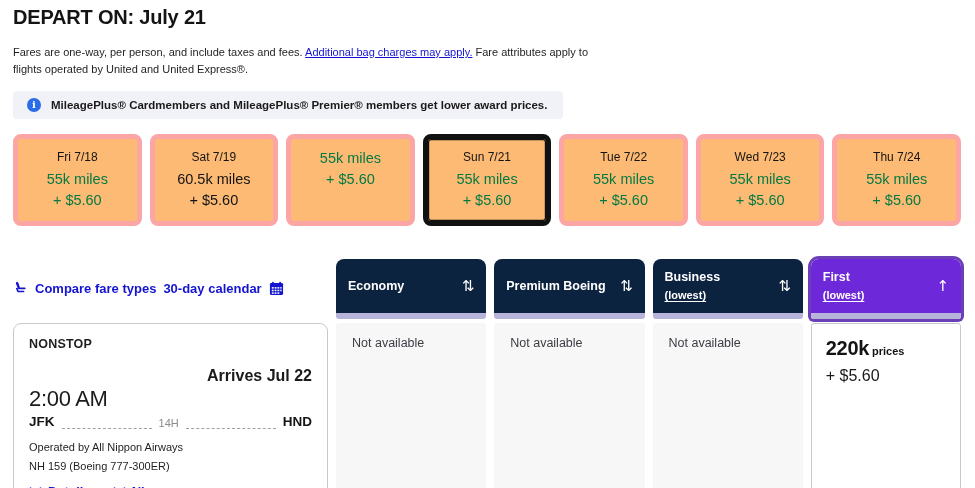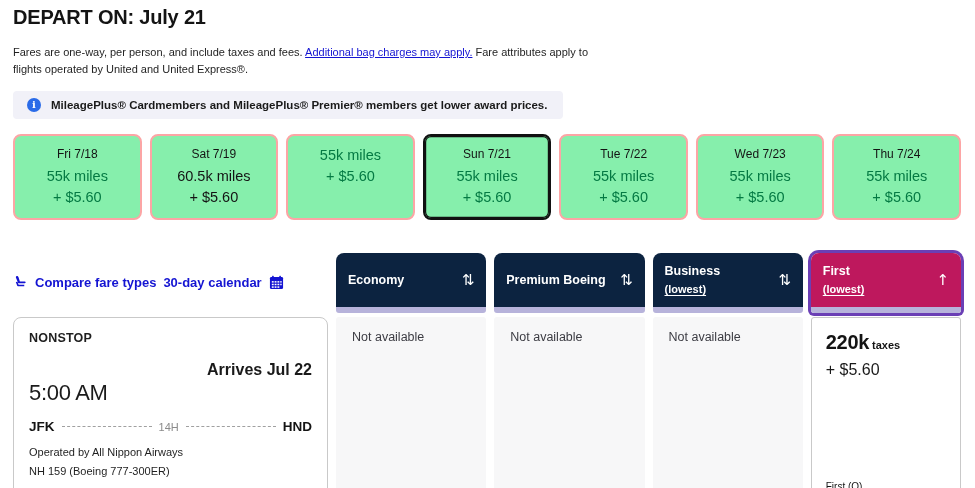--- a/index.html
+++ b/index.html
@@ -24,21 +24,21 @@
   }
   .info-icon {
     width:14px; height:14px; border-radius:50%; background:#2a6be8; color:#fff;
     font-size:10px; font-weight:700; line-height:14px; text-align:center; flex:0 0 auto;
     font-family:"DejaVu Serif",serif;
   }
 
   
   .date-strip { display:flex; gap:8px; width:948px; margin-bottom:33px; }
   .date-card {
-    flex:1 1 0; background:#86efac; border:2px solid #fca5a5; border-radius:8px;
+    flex:1 1 0; background:#fdba74; border:5px solid #fca5a5; border-radius:8px;
     text-align:center; padding:9px 0 10px; cursor:pointer;
   }
   .date-card .day { font-size:12px; color:#141414; margin-bottom:3px; line-height:1.5; }
   .date-card .miles, .date-card .fees { font-size:14.5px; font-weight:400; color:#047a43; line-height:1.45; }
   .date-card.standard .miles, .date-card.standard .fees { color:#141414; }
   .date-card.selected { border-color:#111; box-shadow:inset 0 0 0 1.2px #111; }
 
   
   .main-grid { display:grid; grid-template-columns:315px repeat(4,1fr); column-gap:8px; width:948px; }
 
@@ -51,21 +51,21 @@
   .col-header { border-radius:8px 8px 3px 3px; overflow:hidden; margin-bottom:4px; cursor:pointer; }
   .col-header-top {
     background:#0c2340; color:#fff; height:54px; padding:8px 12px;
     display:flex; justify-content:space-between; align-items:center;
   }
   .col-label { font-size:12.5px; font-weight:700; line-height:1.3; }
   .col-sublabel { font-size:11px; font-weight:700; text-decoration:underline; text-underline-offset:2px; }
   .sort-icon { font-family:"DejaVu Sans",sans-serif; font-size:15px; font-weight:400; }
   .col-strip { height:6px; background:#b7b3db; }
   .col.first .col-header { box-shadow:0 0 0 3px #6b3fb5; }
-  .col.first .col-header-top { background:#be185d; }
+  .col.first .col-header-top { background:#6d28d9; }
 
   .fare-cell {
     height:186px; background:#f7f7f8; border-radius:3px 3px 8px 8px;
     padding:13px 16px; font-size:12.5px; color:#3c3c43;
   }
   .fare-cell.first {
     background:#fff; border:1px solid #c9c9c9; cursor:pointer;
     display:flex; flex-direction:column; justify-content:space-between;
     padding:13px 14px 10px;
   }
@@ -76,21 +76,21 @@
 
   
   .flight-card {
     height:186px; border:1px solid #c9c9c9; border-radius:8px; background:#fff;
     padding:13px 15px 11px;
   }
   .nonstop { font-size:12.5px; font-weight:600; color:#1f1f1f; letter-spacing:0.2px; }
   .arrival-note { text-align:right; font-size:16px; font-weight:600; color:#1a1a1a; margin-top:16px; }
   .times-row { display:flex; justify-content:space-between; align-items:baseline; margin-top:1px; }
   .time { font-size:22px; font-weight:500; color:#1b1b1b; letter-spacing:-0.3px; }
-  .route-row { display:flex; align-items:center; gap:7px; margin-top:13px; }
+  .route-row { display:flex; align-items:flex-end; gap:7px; margin-top:2px; }
   .airport { font-size:13.5px; font-weight:700; color:#141414; }
   .dash-line { flex:1 1 0; border-top:1.5px dashed #a0a0a0; height:0; }
   .duration { font-size:11px; color:#8b8b8b; }
   .operated { font-size:11px; color:#1f1f1f; margin-top:12px; }
   .flight-no { font-size:11px; color:#1f1f1f; margin-top:7px; }
   .card-links { display:flex; gap:22px; margin-top:12px; }
   .card-link { display:inline-flex; align-items:center; gap:6px; color:#1414d2; font-size:13px; font-weight:700; cursor:pointer; }
   .chev { display:inline-block; }
 </style>
 </head>
@@ -226,21 +226,21 @@
           <span class="sort-icon">↑</span>
         </div>
         <div class="col-strip"></div>
       </div>
     </div>
 
     <div class="flight-card">
       <div class="nonstop">NONSTOP</div>
       <div class="arrival-note">Arrives Jul 22</div>
       <div class="times-row">
-        <span class="time">5:00 AM</span>
+        <span class="time">2:00 AM</span>
       </div>
       <div class="route-row">
         <span class="airport">JFK</span>
         <span class="dash-line"></span>
         <span class="duration">14H</span>
         <span class="dash-line"></span>
         <span class="airport">HND</span>
       </div>
       <div class="operated">Operated by All Nippon Airways</div>
       <div class="flight-no">NH 159 (Boeing 777-300ER)</div>
@@ -271,20 +271,20 @@
     <div class="fare-cell">
       <span>Not available</span>
     </div>
 
     <div class="fare-cell">
       <span>Not available</span>
     </div>
 
     <div class="fare-cell first">
       <div>
-        <span class="miles-big">220k</span><span class="miles-unit">taxes</span>
+        <span class="miles-big">220k</span><span class="miles-unit">prices</span>
         <div class="fees-line">+ $5.60</div>
       </div>
       <div class="fare-class">First (O)</div>
     </div>
 
   </div>
 </div>
 
 </body></html>

